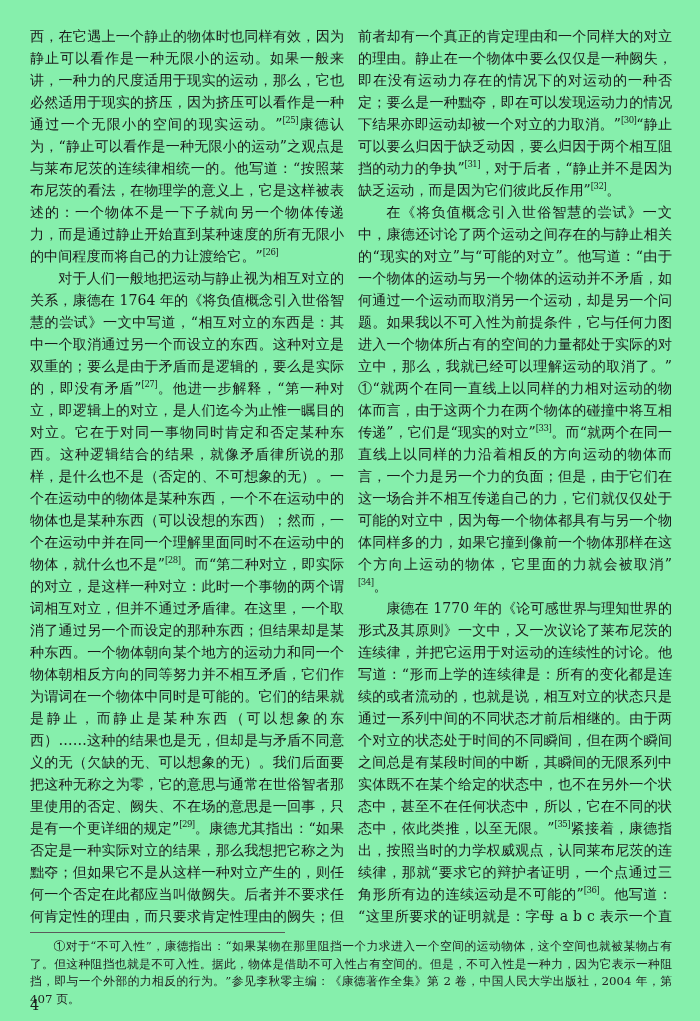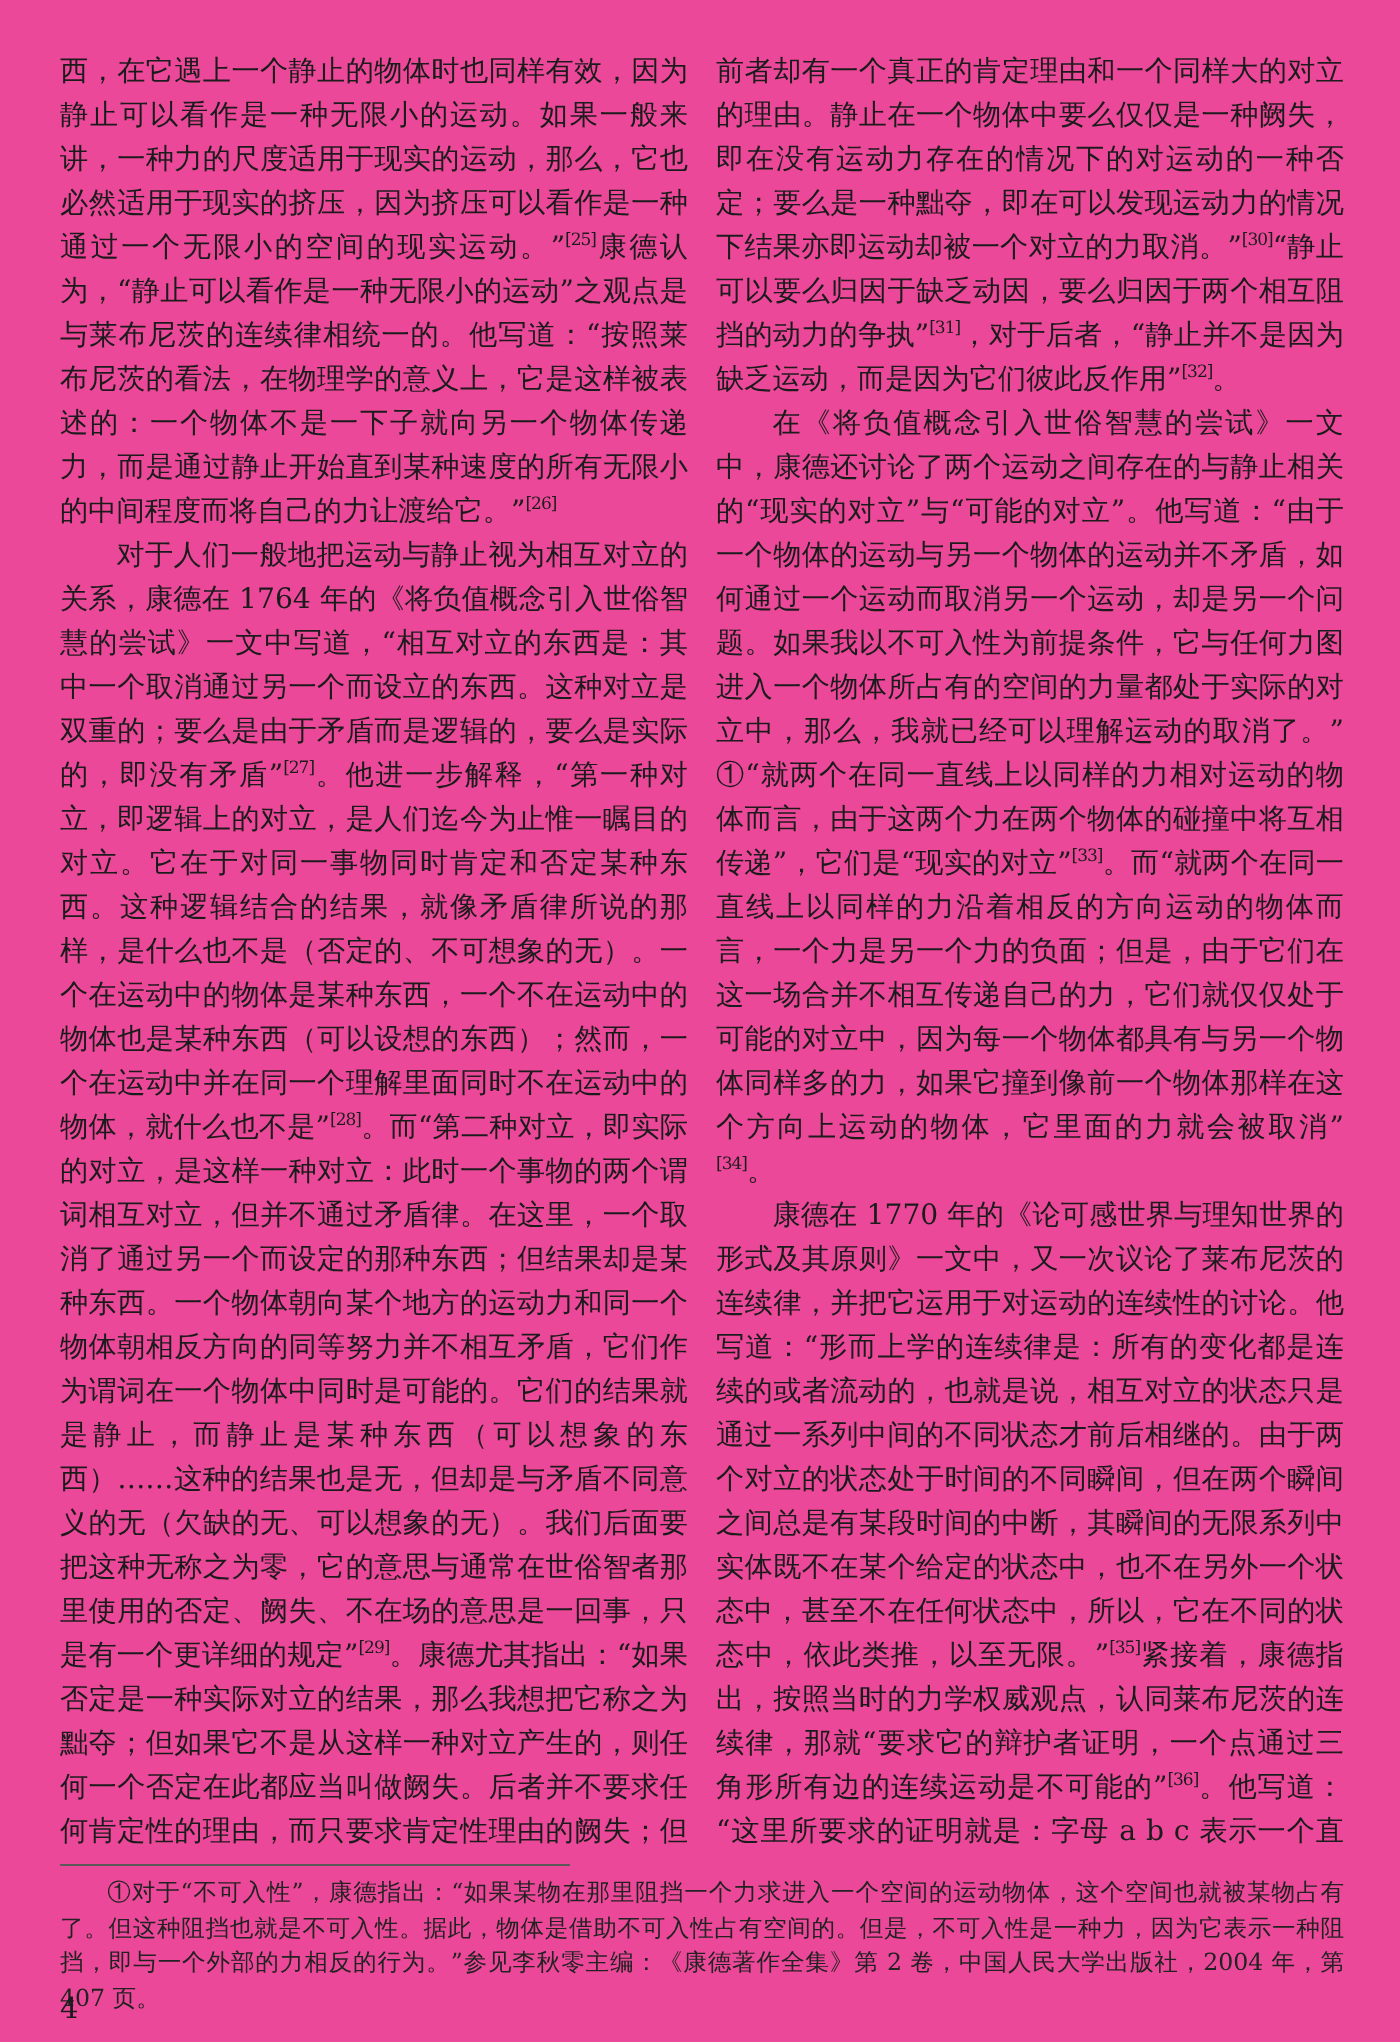--- a/index.html
+++ b/index.html
@@ -5,21 +5,21 @@
   html, body {
     margin: 0;
     padding: 0;
     background: #ffffff;
   }
   .page {
     position: relative;
     width: 700px;
     height: 1021px;
     margin: 0 auto;
-    background: #ec4899;
+    background: #86efac;
     box-sizing: border-box;
     padding: 25px 28px 0 30px;
     font-family: "DejaVu Serif", "Liberation Serif", serif;
     color: #1b1b1b;
     overflow: hidden;
   }
   .columns {
     column-count: 2;
     column-gap: 14px;
     column-fill: auto;

